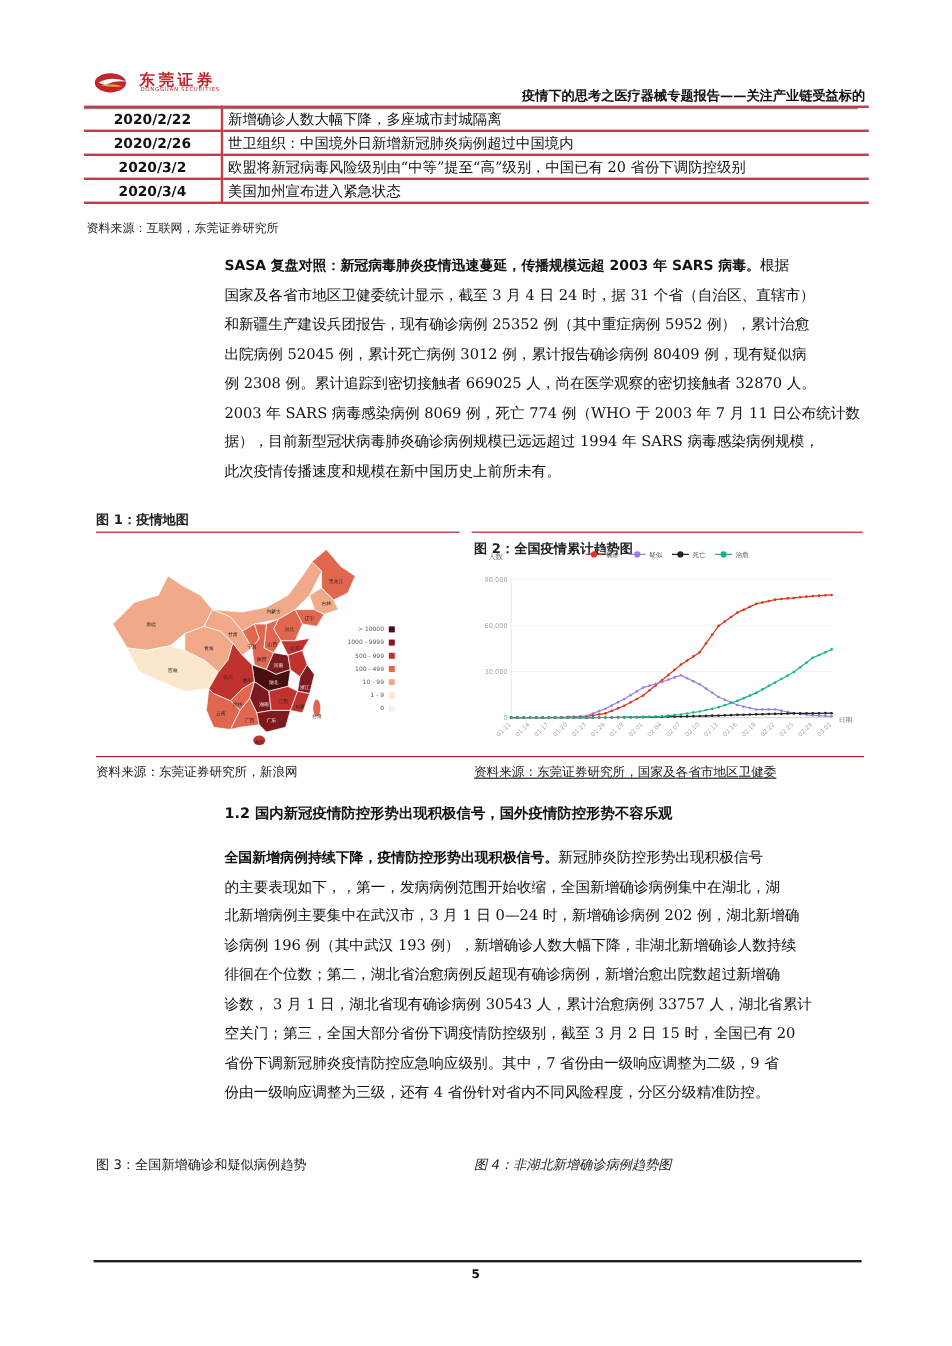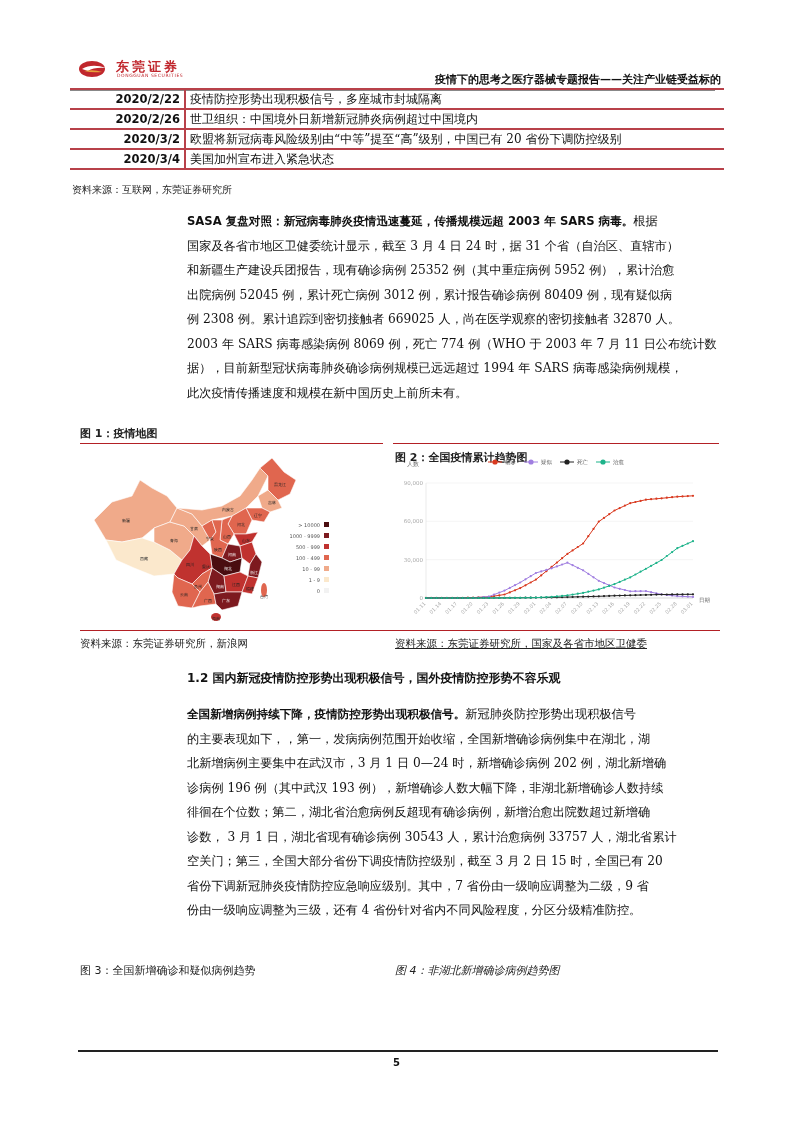--- a/index.html
+++ b/index.html
@@ -10,21 +10,21 @@
   .logo { left: 78px; top: 58px; width: 140px; height: 24px; }
   .logo-mark { position: absolute; left: 0; top: 2px; width: 30px; height: 18px; }
   .logo-cn { position: absolute; left: 38px; top: 0px; font-family: "DejaVu Serif", serif; font-size: 13px; font-weight: bold; color: #c0272d; letter-spacing: 3px; }
   .logo-en { position: absolute; left: 39px; top: 15px; font-family: "DejaVu Sans", sans-serif; font-size: 4.5px; color: #c0272d; letter-spacing: 0.6px; }
   .header-title { right: 72px; top: 72px; font-family: "DejaVu Sans", sans-serif; font-weight: bold; font-size: 11px; color: #111; }
   .header-rule-gray { left: 70px; top: 90px; width: 645px; height: 1px; background: #888; }
 
   
   table.events { position: absolute; left: 70px; top: 88px; width: 654px; border-collapse: collapse; font-size: 12px; }
   table.events td { border-top: 2px solid #b8414a; border-bottom: 2px solid #b8414a; height: 18px; padding: 0 4px; }
-  table.events td.date { width: 106px; text-align: right; font-family: "DejaVu Sans", sans-serif; font-weight: bold; font-size: 11.5px; border-right: 2px solid #b8414a; }
+  table.events td.date { width: 106px; text-align: center; font-family: "DejaVu Sans", sans-serif; font-weight: bold; font-size: 11.5px; border-right: 2px solid #b8414a; }
   table.events td.event { font-family: "DejaVu Serif", serif; font-size: 12px; }
   .src { font-family: "DejaVu Sans", sans-serif; font-size: 10px; color: #222; }
 
   
   .para { left: 187px; width: 530px; font-size: 12.2px; line-height: 24.5px; text-align: justify; }
   .para b { font-family: "DejaVu Sans", sans-serif; font-weight: bold; font-size: 11.6px; }
 
   
   .fig-cap { font-family: "DejaVu Sans", sans-serif; font-size: 11px; font-weight: bold; color: #222; }
   .fig-rule { height: 1px; background: #b32025; }
@@ -51,21 +51,21 @@
   <span class="logo-cn">东莞证券</span>
   <span class="logo-en">DONGGUAN SECURITIES</span>
 </div>
 <div class="abs header-title">疫情下的思考之医疗器械专题报告——关注产业链受益标的</div>
 <div class="abs header-rule-gray"></div>
 
 <table class="events">
   <tbody>
       <tr>
     <td class="date">2020/2/22</td>
-    <td class="event">疫情防控形势出现积极信号，多座城市封城隔离</td>
+    <td class="event">新增确诊人数大幅下降，多座城市封城隔离</td>
   </tr>
   <tr>
     <td class="date">2020/2/26</td>
     <td class="event">世卫组织：中国境外日新增新冠肺炎病例超过中国境内</td>
   </tr>
   <tr>
     <td class="date">2020/3/2</td>
     <td class="event">欧盟将新冠病毒风险级别由“中等”提至“高”级别，中国已有 20 省份下调防控级别</td>
   </tr>
   <tr>

